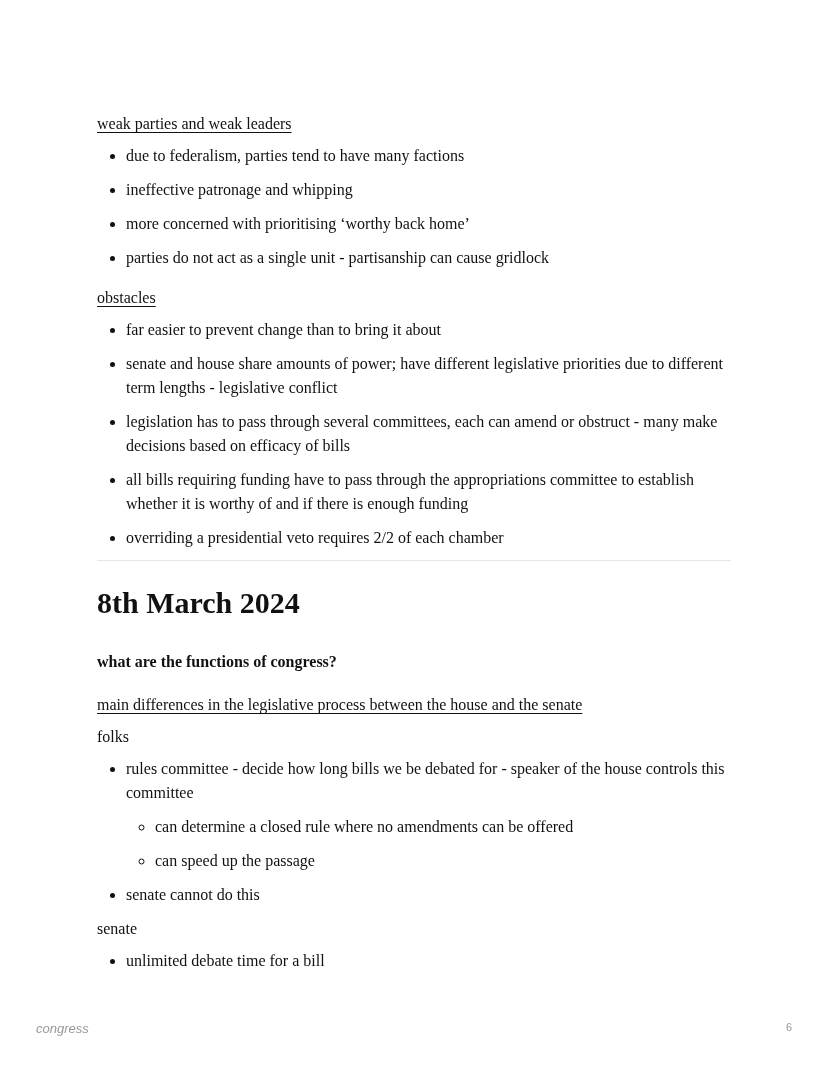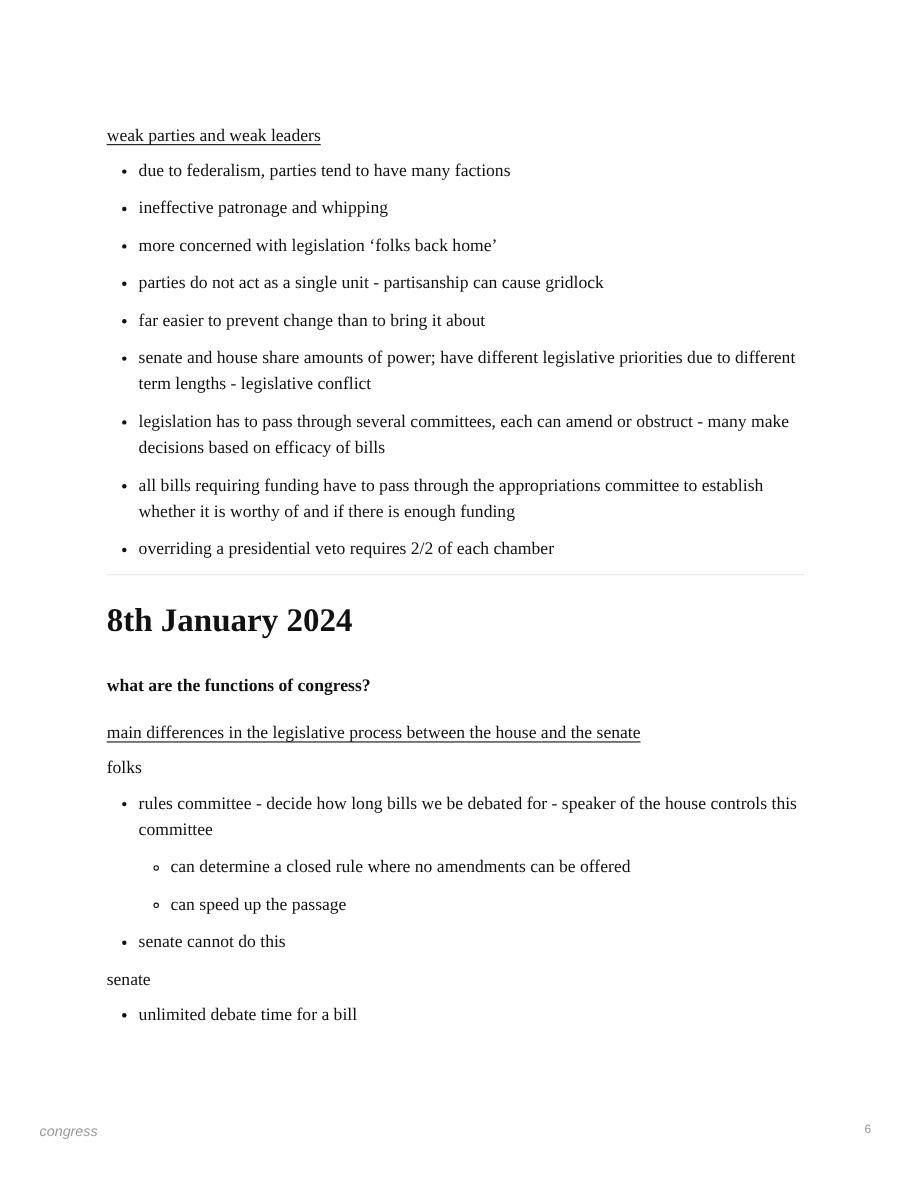--- a/index.html
+++ b/index.html
@@ -23,35 +23,36 @@
 </style>
 </head>
 <body>
 
 <div class="page">
 
   <div class="ul-head">weak parties and weak leaders</div>
   <ul>
     <li>due to federalism, parties tend to have many factions</li>
     <li>ineffective patronage and whipping</li>
-    <li>more concerned with legislation ‘folks back home’</li>
+    <li>more concerned with prioritising ‘worthy back home’</li>
     <li>parties do not act as a single unit - partisanship can cause gridlock</li>
   </ul>
 
+  <div class="ul-head">obstacles</div>
   <ul>
     <li>far easier to prevent change than to bring it about</li>
     <li>senate and house share amounts of power; have different legislative priorities due to different term lengths - legislative conflict</li>
     <li>legislation has to pass through several committees, each can amend or obstruct - many make decisions based on efficacy of bills</li>
     <li>all bills requiring funding have to pass through the appropriations committee to establish whether it is worthy of and if there is enough funding</li>
     <li>overriding a presidential veto requires 2/2 of each chamber</li>
   </ul>
 
   <hr class="divider">
 
-  <h1>8th January 2024</h1>
+  <h1>8th March 2024</h1>
   <h2>what are the functions of congress?</h2>
 
   <div class="ul-head">main differences in the legislative process between the house and the senate</div>
   <p class="plain">folks</p>
   <ul>
     <li>
       <span>rules committee - decide how long bills we be debated for - speaker of the house controls this committee</span>
       <ul class="sub">
         <li>can determine a closed rule where no amendments can be offered</li>
         <li>can speed up the passage</li>

